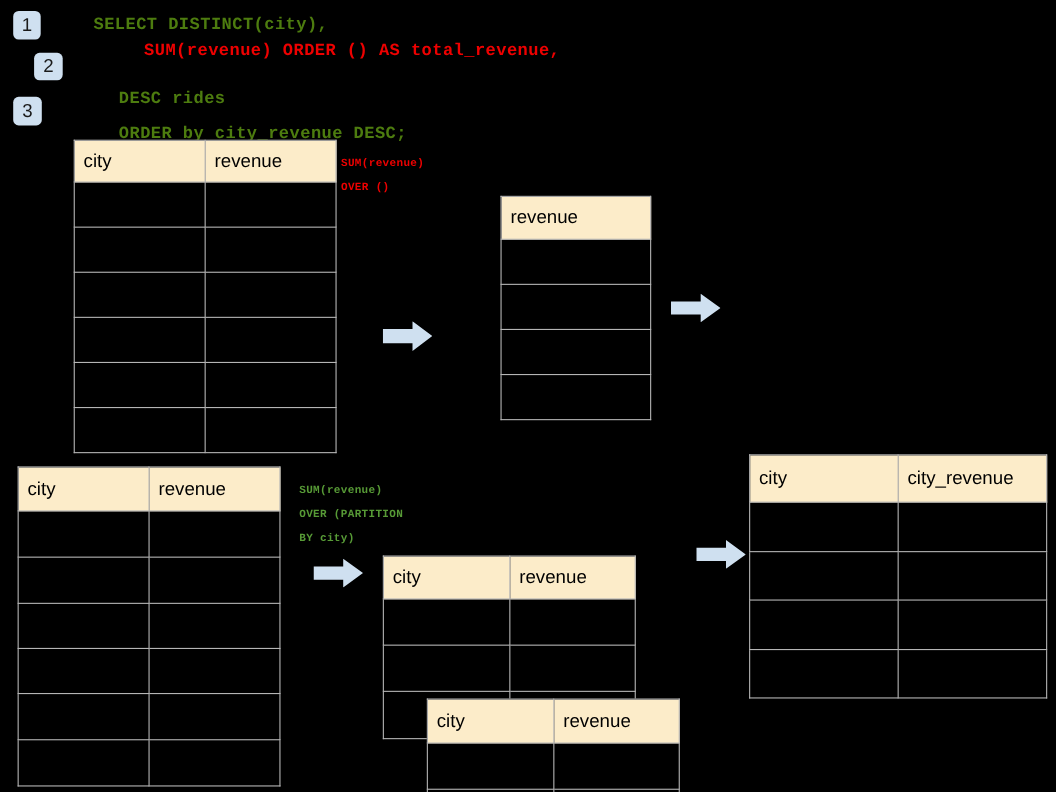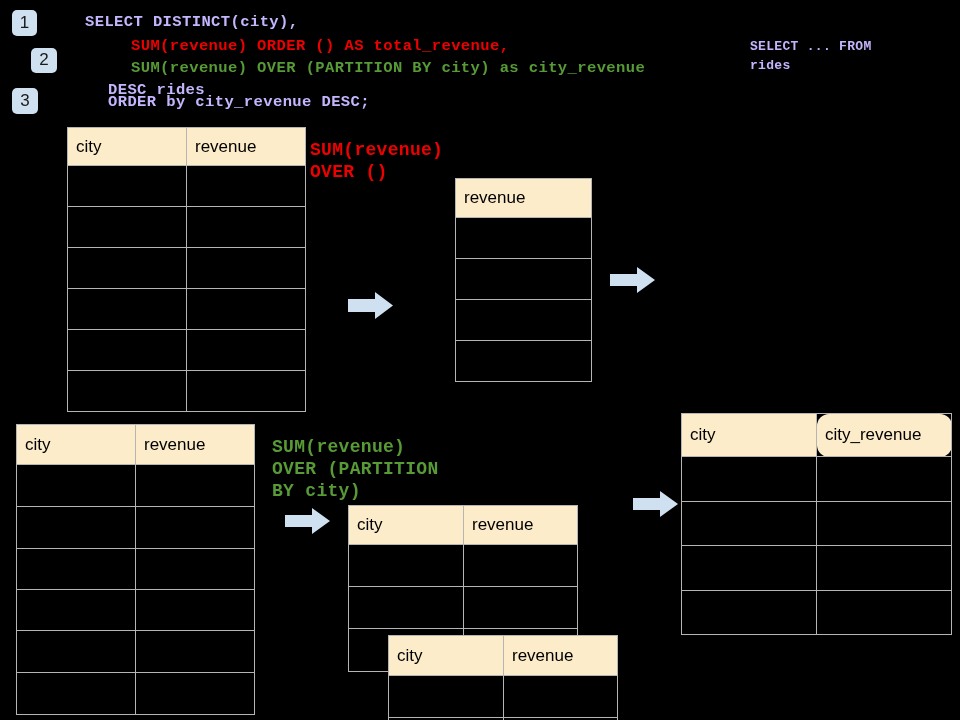--- a/index.html
+++ b/index.html
@@ -30,28 +30,28 @@
   
   .sql{
     position:absolute;
     font-family:"Liberation Mono", monospace;
     font-size:15.5px;
     letter-spacing:0.4px;
     white-space:pre;
     font-weight:bold;
     line-height:22px;
   }
-  .c-purple{color:#c4b5fd;}
+  .c-purple{color:#4d7c0f;}
   .c-red{color:#ee0000;}
   .c-green{color:#579a36;}
 
   .annot{
     position:absolute;
     font-family:"Liberation Mono", monospace;
-    font-size:18px;
+    font-size:10px;
     font-weight:bold;
     white-space:pre;
     line-height:22px;
     letter-spacing:0.3px;
   }
   .annot.small{font-size:13px;line-height:19px;}
 
   
   .tbl{
     position:absolute;
@@ -92,26 +92,23 @@
   </div>
   <div class="badge" style="left:31px;top:48px;width:26px;height:25px;">
     <span>2</span>
   </div>
   <div class="badge" style="left:12px;top:88px;width:26px;height:26px;">
     <span>3</span>
   </div>
 
   <div class="sql c-purple" style="left:85px;top:11px;">SELECT DISTINCT(city),</div>
   <div class="sql c-red" style="left:131px;top:35px;">SUM(revenue) ORDER () AS total_revenue,</div>
-  <div class="sql c-green" style="left:131px;top:57px;">SUM(revenue) OVER (PARTITION BY city) as city_revenue</div>
   <div class="sql c-purple" style="left:108px;top:79px;">DESC rides</div>
-  <div class="sql c-purple" style="left:108px;top:91px;">ORDER by city_revenue DESC;</div>
-
-  <div class="annot small c-purple" style="left:750px;top:37px;">SELECT ... FROM
-rides</div>
+  <div class="sql c-purple" style="left:108px;top:110px;">ORDER by city_revenue DESC;</div>
+
 
   <div class="annot c-red" style="left:310px;top:139px;">SUM(revenue)
 OVER ()</div>
 
   <div class="annot c-green" style="left:272px;top:436px;">SUM(revenue)
 OVER (PARTITION
 BY city)</div>
 
   <table class="tbl" style="left:67px;top:127px;width:238px;">
     <colgroup>
@@ -291,21 +288,21 @@
   </div>
 
   <table class="tbl" style="left:681px;top:413px;width:270px;">
     <colgroup>
         <col style="width:135px">
         <col style="width:135px">
       </colgroup>
     <thead>
       <tr>
         <th style="height:43px;">city</th>
-        <th style="height:43px;border-radius:12px;">city_revenue</th>
+        <th style="height:43px;">city_revenue</th>
       </tr>
     </thead>
     <tbody>
       <tr>
           <td style="height:45px;"></td>
           <td></td>
         </tr>
       <tr>
           <td style="height:44px;"></td>
           <td></td>

